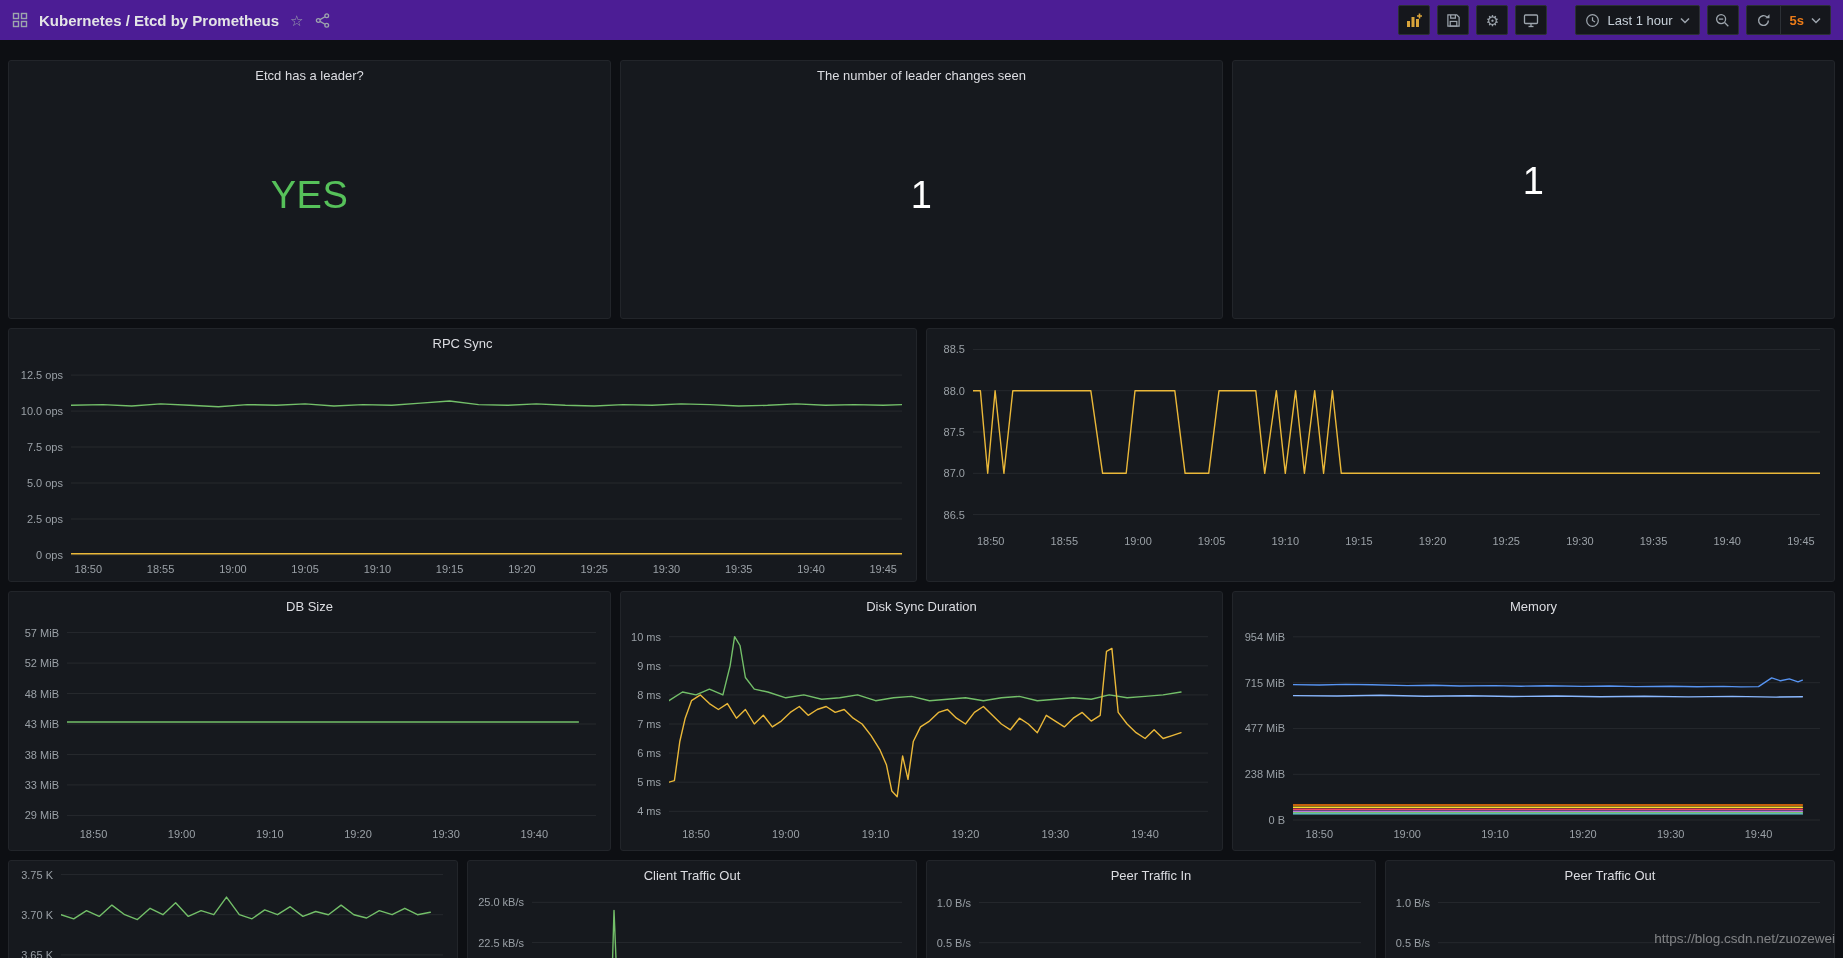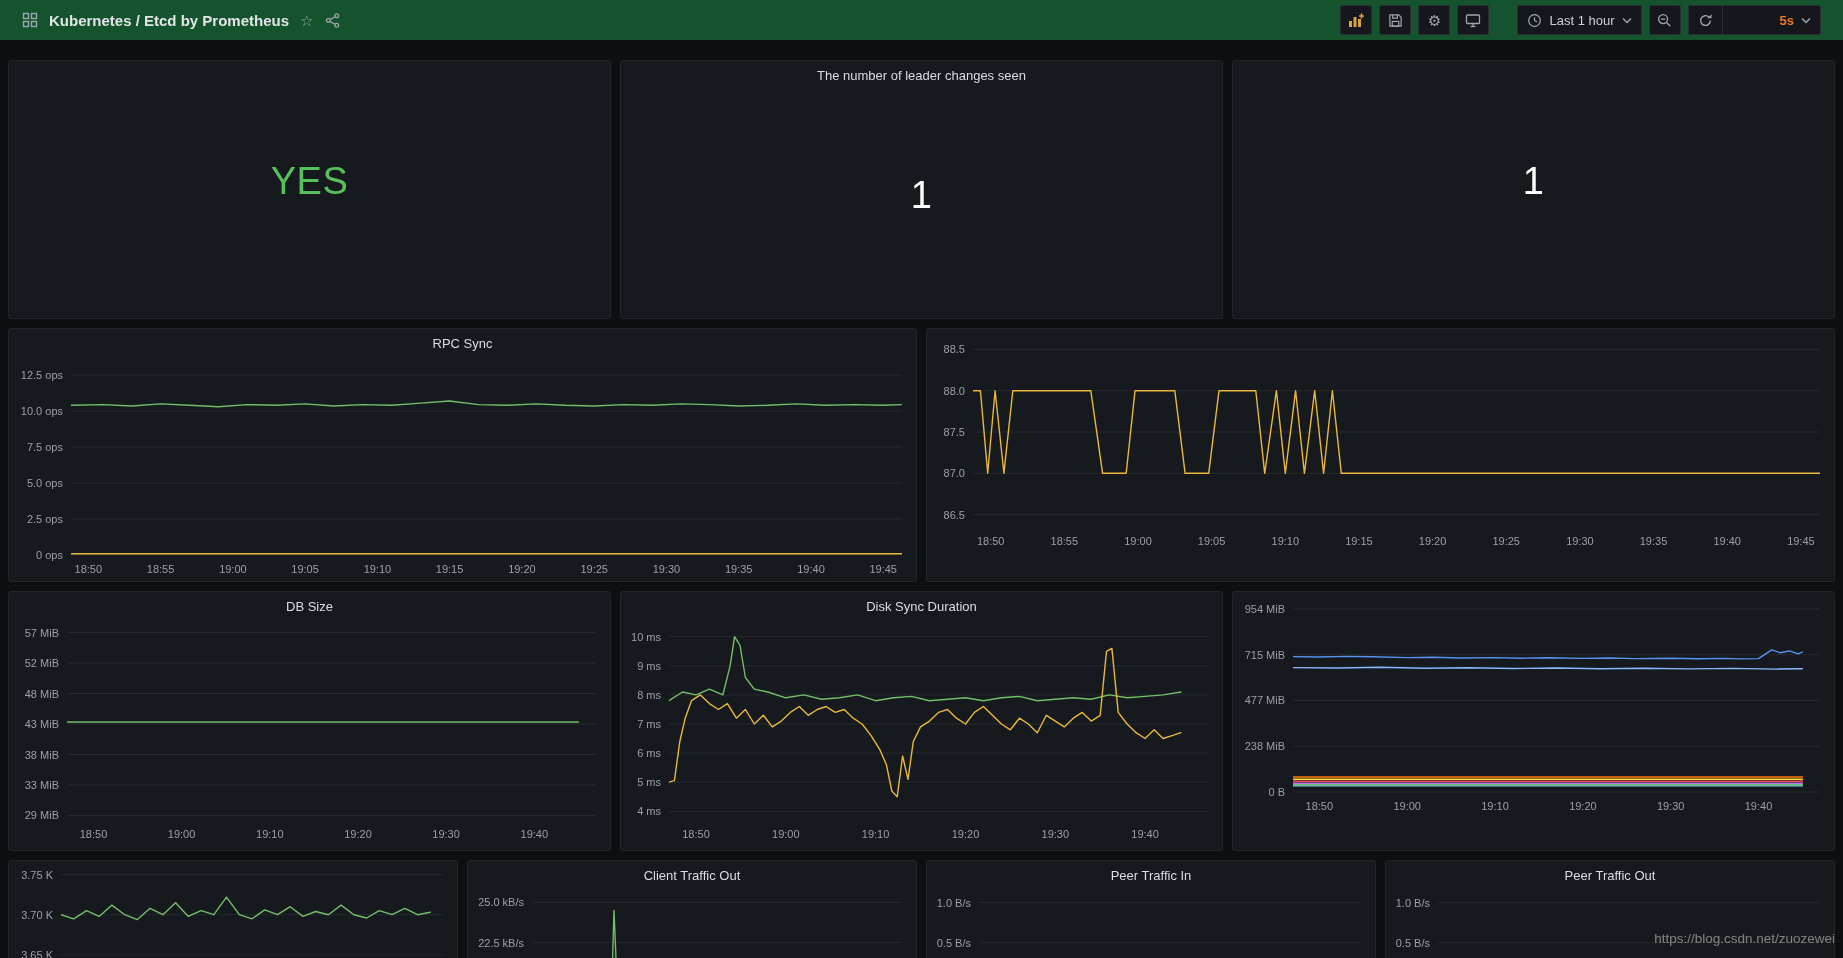--- a/index.html
+++ b/index.html
@@ -1,19 +1,19 @@
 <!DOCTYPE html>
 <html><head>
 <meta charset="utf-8">
 <style>
   *{margin:0;padding:0;box-sizing:border-box}
   html,body{width:1843px;height:958px;overflow:hidden;background:#0d0f13;
     font-family:"Liberation Sans",sans-serif;color:#d8d9da;position:relative}
   
-  .navbar{height:40px;display:flex;align-items:center;justify-content:space-between;padding:0 22px;background:#14532d}
+  .navbar{height:40px;display:flex;align-items:center;justify-content:space-between;padding:0 12px;background:#4c1d95}
   .nav-left{display:flex;align-items:center;gap:11px}
   .nav-title{font-size:15px;font-weight:600;color:#e3e4e6;cursor:pointer;white-space:nowrap}
   .icon{display:inline-flex;align-items:center;justify-content:center;color:#9da5ad;line-height:1}
   .glyph-icon{font-size:15px;color:#9da5ad}
   .nav-right{display:flex;align-items:center;gap:7px}
   .nav-btn{display:inline-flex;align-items:center;gap:7px;height:30px;padding:0 9px;
     background:#15171c;border:1px solid #2c3036;border-radius:2px;color:#c7d0d9;
     font-size:13px;font-family:"Liberation Sans",sans-serif;cursor:pointer;white-space:nowrap}
   .nav-btn.icon-only{width:32px;justify-content:center;padding:0}
   .btn-divider{width:1px;align-self:stretch;background:#2c3036;margin:0 2px}
@@ -119,34 +119,35 @@
       </span>
     </button>
     <button class="nav-btn">
       <span class="icon">
         <svg width="15" height="15" viewBox="0 0 16 16">
           <path d="M13.2 8a5.2 5.2 0 1 1-1.6-3.75" fill="none" stroke="#9da5ad" stroke-width="1.5"></path>
           <polygon points="14.4,1.2 14.4,5.6 10,5.6" fill="#9da5ad"></polygon>
           </svg>
       </span>
       <span class="btn-divider"></span>
-      <span class="interval-label" style="color: rgb(235, 123, 24); margin-left: 48px;">5s</span>
+      <span class="interval-label" style="color: rgb(235, 123, 24);">5s</span>
       <span class="icon">
         <svg width="10" height="7" viewBox="0 0 10 7" fill="none" stroke="#9da5ad" stroke-width="1.5">
             <polyline points="1,1.5 5,5.5 9,1.5"></polyline>
           </svg>
       </span>
     </button>
   </div>
 </header>
 
 <main class="dash">
 
   <section class="row row1">
     <div class="panel">
+      <header class="panel-title">Etcd has a leader?</header>
       <div class="stat-value" style="color: rgb(86, 193, 90);">YES</div>
     </div>
     <div class="panel">
       <header class="panel-title">The number of leader changes seen</header>
       <div class="stat-value" style="color: rgb(255, 255, 255);">1</div>
     </div>
     <div class="panel">
       <div class="stat-value" style="color: rgb(255, 255, 255);">1</div>
     </div>
   </section>
@@ -280,20 +281,21 @@
             <text x="344.5" y="218" text-anchor="middle" fill="#9aa0a6" font-size="11">19:20</text>
             <text x="434.3" y="218" text-anchor="middle" fill="#9aa0a6" font-size="11">19:30</text>
             <text x="524.1" y="218" text-anchor="middle" fill="#9aa0a6" font-size="11">19:40</text>
             <g clip-path="url(#cp3)">
               <polyline points="48.0,80.7 61.5,72.0 75.0,74.9 88.4,69.1 101.9,74.9 109.1,45.8 113.6,16.7 119.0,25.5 124.4,57.5 133.3,69.1 146.8,72.0 164.8,77.8 182.8,74.9 200.7,79.3 218.7,77.8 236.6,74.9 254.6,80.7 272.6,77.8 290.6,76.4 308.5,80.7 326.5,79.3 344.5,77.8 362.4,80.7 380.4,77.8 398.4,76.4 416.3,80.7 434.3,79.3 452.3,77.8 470.2,79.3 488.2,74.9 506.1,77.8 524.1,76.4 542.1,74.9 560.0,72.0" fill="none" stroke="#73bf69" stroke-width="1.4" stroke-linejoin="round" stroke-linecap="round"></polyline>
               <polyline points="48.0,162.2 53.4,160.7 58.8,121.5 64.2,98.2 70.5,80.7 79.4,74.9 88.4,83.6 97.4,89.5 106.4,83.6 115.4,98.2 124.4,89.5 133.3,104.0 142.3,95.3 151.3,106.9 160.3,101.1 169.3,92.4 178.3,86.5 187.2,95.3 196.2,89.5 205.2,86.5 214.2,92.4 223.2,89.5 232.2,98.2 241.1,104.0 250.1,115.6 259.1,130.2 265.4,144.7 270.8,170.9 276.2,176.7 281.6,136.0 287.0,159.3 292.3,121.5 299.5,106.9 308.5,101.1 317.5,92.4 326.5,89.5 335.5,98.2 344.5,104.0 353.4,92.4 362.4,86.5 371.4,95.3 380.4,104.0 389.4,109.8 398.4,98.2 407.3,104.0 416.3,112.7 425.3,95.3 434.3,101.1 443.3,106.9 452.3,98.2 461.2,92.4 470.2,101.1 479.2,95.3 485.5,31.3 490.9,28.4 497.2,92.4 506.1,104.0 515.1,112.7 524.1,118.5 533.1,109.8 542.1,118.5 551.1,115.6 560.0,112.7" fill="none" stroke="#eab839" stroke-width="1.4" stroke-linejoin="round" stroke-linecap="round"></polyline>
             </g>
           </svg></div>
     </div>
     <div class="panel">
+      <header class="panel-title">Memory</header>
       <div class="chart"><svg width="601" height="226" xmlns="http://www.w3.org/2000/svg">
             <clipPath id="cp4">
               <rect x="60" y="8" width="527" height="192"></rect>
             </clipPath>
             <line x1="60" y1="200.0" x2="587" y2="200.0" stroke="rgba(255,255,255,0.07)" stroke-width="1"></line>
             <text x="52" y="204" text-anchor="end" fill="#9aa0a6" font-size="11">0 B</text>
             <line x1="60" y1="154.3" x2="587" y2="154.3" stroke="rgba(255,255,255,0.07)" stroke-width="1"></line>
             <text x="52" y="158.3" text-anchor="end" fill="#9aa0a6" font-size="11">238 MiB</text>
             <line x1="60" y1="108.4" x2="587" y2="108.4" stroke="rgba(255,255,255,0.07)" stroke-width="1"></line>
             <text x="52" y="112.4" text-anchor="end" fill="#9aa0a6" font-size="11">477 MiB</text>

